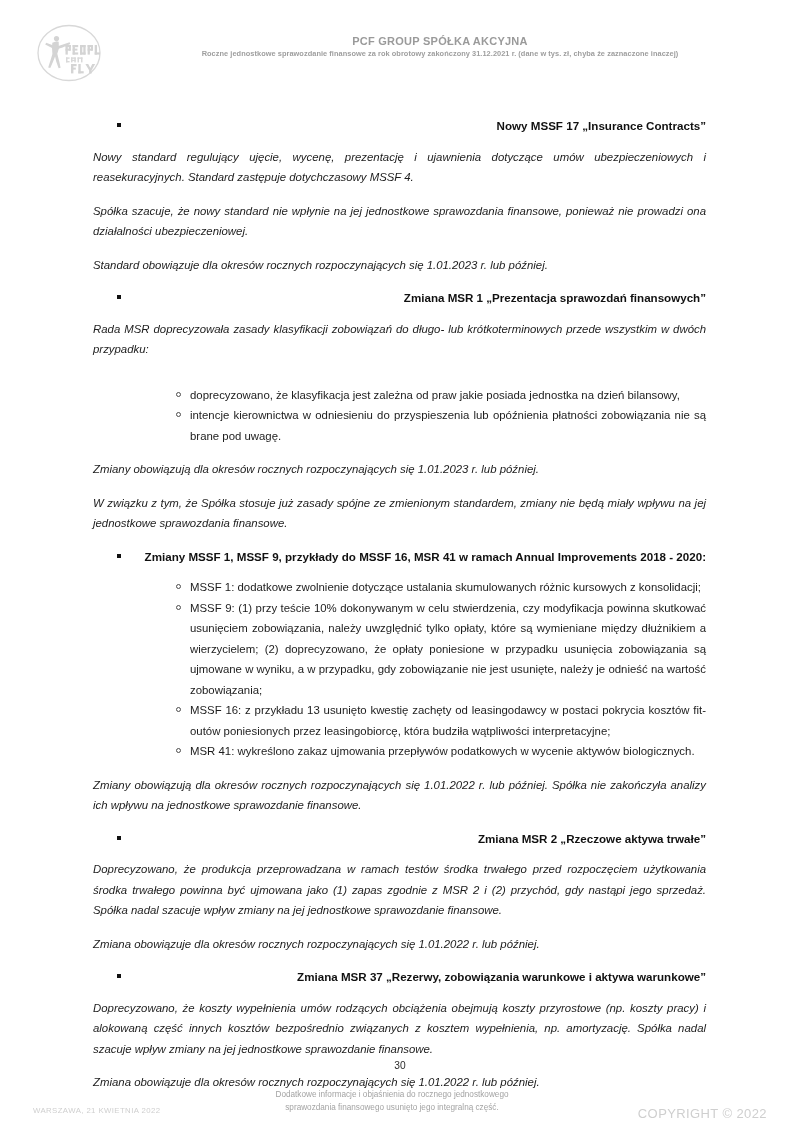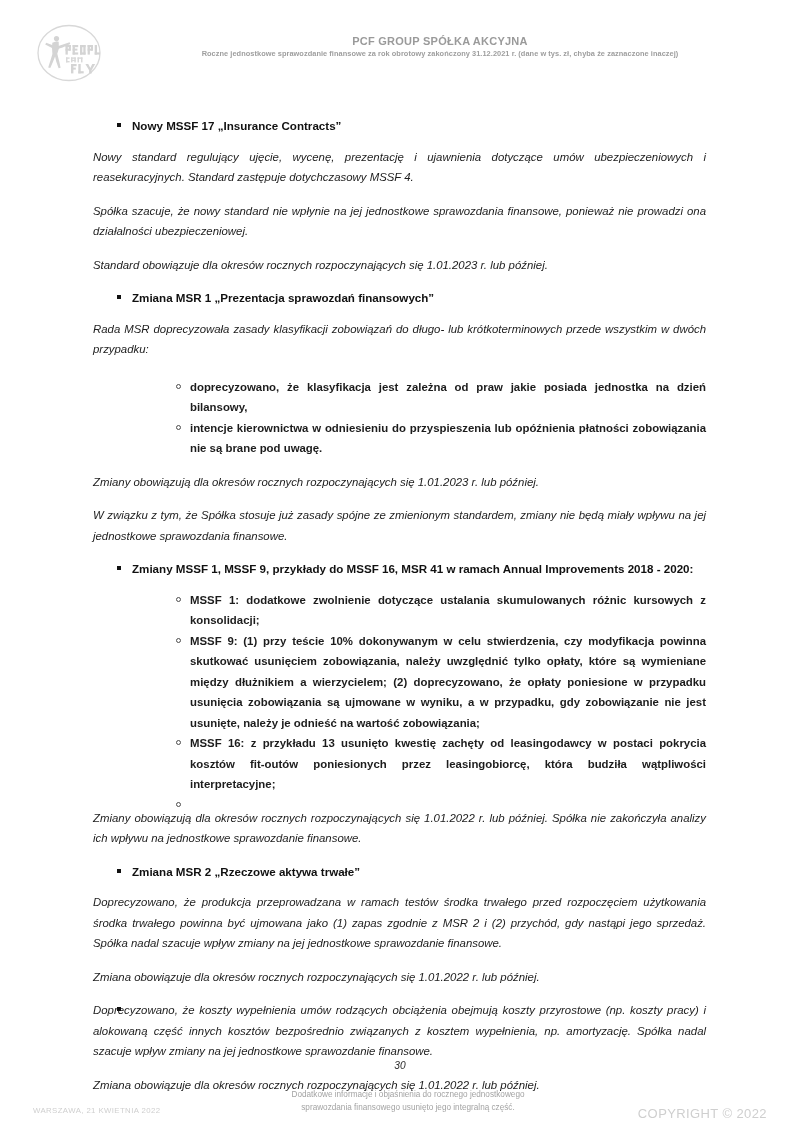--- a/index.html
+++ b/index.html
@@ -80,37 +80,36 @@
 
   
   .bullet-head {
     position: relative;
     margin: 8px 0 11px 0;
     padding-left: 39px;
     font-size: 11.6px;
     font-weight: bold;
     line-height: 19.5px;
     color: #111111;
-    text-align: left;
+    text-align: right;
   }
   .bullet-head .sq {
     position: absolute;
     left: 24px;
     top: 7px;
     width: 4px;
     height: 4px;
     background: #111111;
   }
 
   
   ul.sub {
     list-style: none;
-    margin: 0 0 13px 0;
+    margin: 8px 0 13px 0;
     padding: 0;
-    font-weight: bold;
   }
   ul.sub li {
     position: relative;
     padding-left: 97px;
     margin: 0 0 0 0;
     font-size: 11.4px;
     line-height: 20.5px;
     text-align: justify;
     color: #1c1c1c;
   }
@@ -129,32 +128,31 @@
 
   
   .page-number {
     position: absolute;
     left: 0;
     top: 1060px;
     width: 800px;
     text-align: center;
     font-size: 10.2px;
     color: #2b2b2b;
-    font-style: italic;
   }
   .footer {
     position: absolute;
     left: 0;
     top: 1088px;
     width: 800px;
     height: 43px;
   }
   .footer-center {
     position: absolute;
-    left: 208px;
+    left: 192px;
     width: 400px;
     top: 0;
     text-align: center;
     font-size: 8.2px;
     line-height: 13px;
     color: #a3a3a3;
   }
   .footer-left {
     position: absolute;
     left: 33px;
@@ -289,33 +287,35 @@
       <li>
         <span class="circ"></span>
         <span>MSSF 9: (1) przy teście 10% dokonywanym w celu stwierdzenia, czy modyfikacja powinna skutkować usunięciem zobowiązania, należy uwzględnić tylko opłaty, które są wymieniane między dłużnikiem a wierzycielem; (2) doprecyzowano, że opłaty poniesione w przypadku usunięcia zobowiązania są ujmowane w wyniku, a w przypadku, gdy zobowiązanie nie jest usunięte, należy je odnieść na wartość zobowiązania;</span>
       </li>
       <li>
         <span class="circ"></span>
         <span>MSSF 16: z przykładu 13 usunięto kwestię zachęty od leasingodawcy w postaci pokrycia kosztów fit-outów poniesionych przez leasingobiorcę, która budziła wątpliwości interpretacyjne;</span>
       </li>
       <li>
         <span class="circ"></span>
+        <span>MSR 41: wykreślono zakaz ujmowania przepływów podatkowych w wycenie aktywów biologicznych.</span>
       </li>
     </ul>
     <p class="para">Zmiany obowiązują dla okresów rocznych rozpoczynających się 1.01.2022 r. lub później. Spółka nie zakończyła analizy ich wpływu na jednostkowe sprawozdanie finansowe.</p>
 
     <div class="bullet-head">
       <span class="sq"></span>
       <span>Zmiana MSR 2 „Rzeczowe aktywa trwałe”</span>
     </div>
     <p class="para">Doprecyzowano, że produkcja przeprowadzana w ramach testów środka trwałego przed rozpoczęciem użytkowania środka trwałego powinna być ujmowana jako (1) zapas zgodnie z MSR 2 i (2) przychód, gdy nastąpi jego sprzedaż. Spółka nadal szacuje wpływ zmiany na jej jednostkowe sprawozdanie finansowe.</p>
     <p class="para">Zmiana obowiązuje dla okresów rocznych rozpoczynających się 1.01.2022 r. lub później.</p>
 
     <div class="bullet-head">
       <span class="sq"></span>
+      <span>Zmiana MSR 37 „Rezerwy, zobowiązania warunkowe i aktywa warunkowe”</span>
     </div>
     <p class="para">Doprecyzowano, że koszty wypełnienia umów rodzących obciążenia obejmują koszty przyrostowe (np. koszty pracy) i alokowaną część innych kosztów bezpośrednio związanych z kosztem wypełnienia, np. amortyzację. Spółka nadal szacuje wpływ zmiany na jej jednostkowe sprawozdanie finansowe.</p>
     <p class="para">Zmiana obowiązuje dla okresów rocznych rozpoczynających się 1.01.2022 r. lub później.</p>
 
   </div>
 
   <div class="page-number">30</div>
 
   <div class="footer">
     <div class="footer-center">

